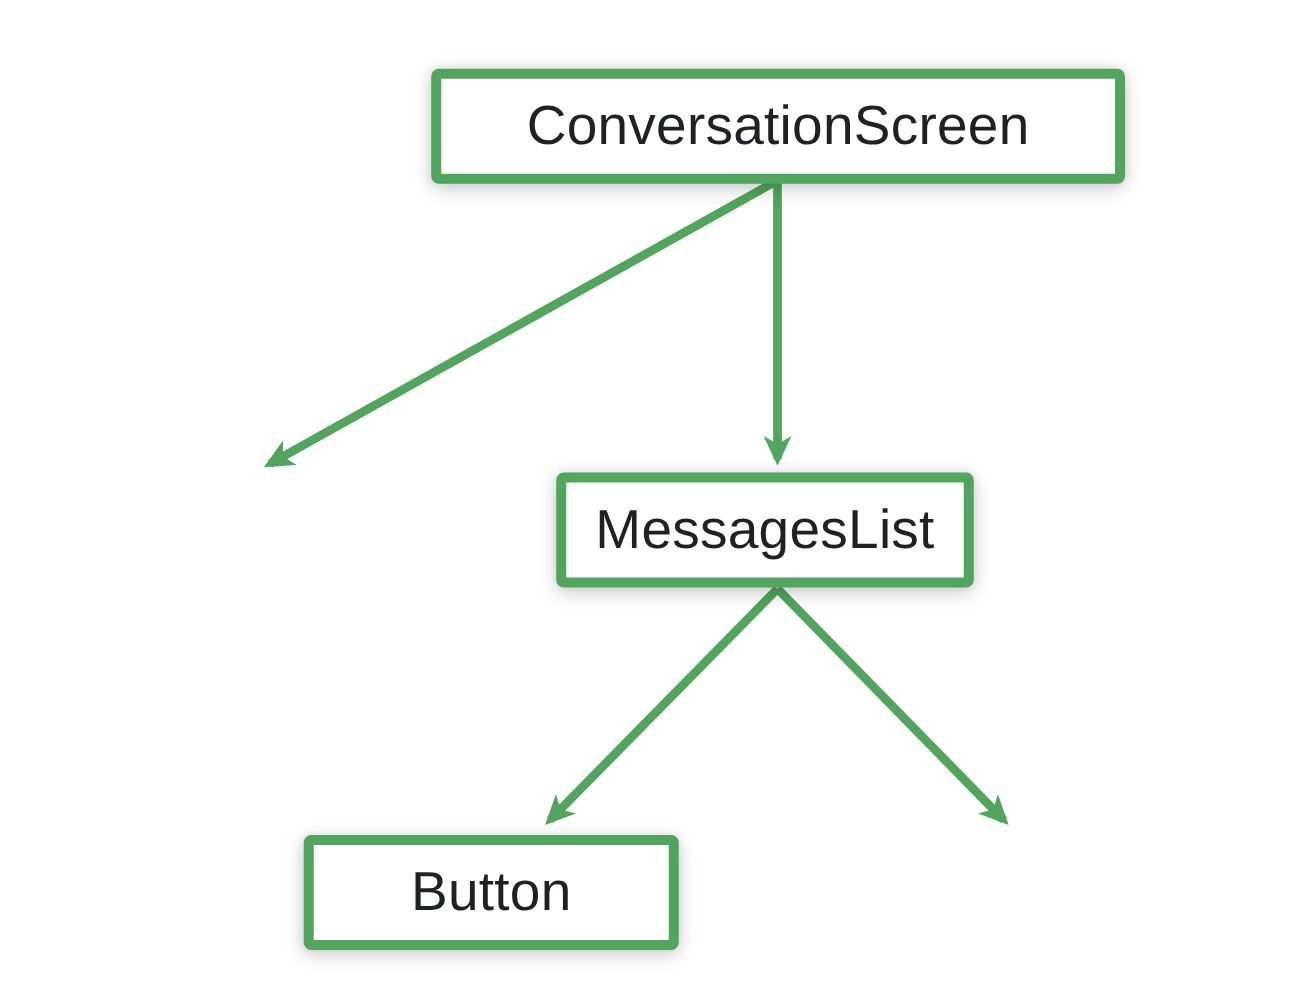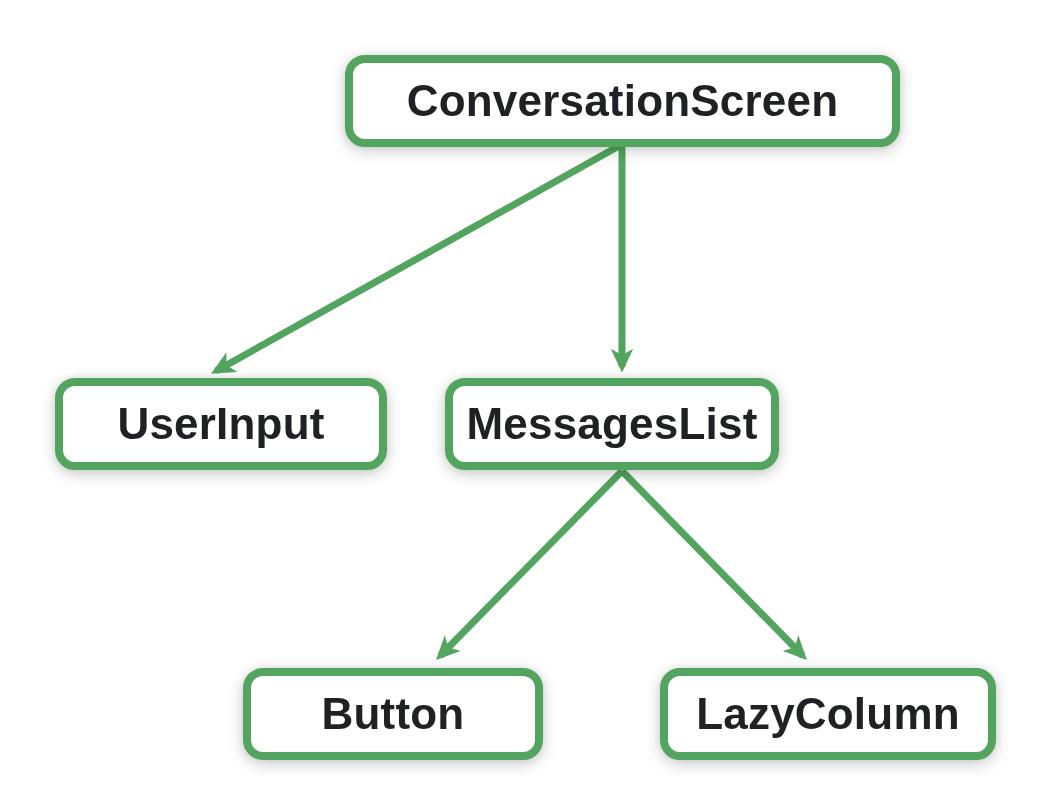--- a/index.html
+++ b/index.html
@@ -28,25 +28,25 @@
     stroke-width: 7;
     fill: none;
   }
   .node {
     position: absolute;
     display: flex;
     align-items: center;
     justify-content: center;
     background: #ffffff;
     border: 8px solid var(--accent);
-    border-radius: 20px;
+    border-radius: 6px;
     box-shadow: 0 4px 16px rgba(0,0,0,0.20), 0 0 6px rgba(0,0,0,0.08);
     color: var(--text);
     font-size: 44px;
-    font-weight: 700;
+    font-weight: 400;
     letter-spacing: 0.2px;
     white-space: nowrap;
   }
   .node-conversation { left: 345px; top: 55px;  width: 555px; height: 92px; }
   .node-userinput    { left: 55px;  top: 378px; width: 332px; height: 92px; }
   .node-messageslist { left: 445px; top: 378px; width: 334px; height: 92px; }
   .node-button       { left: 243px; top: 668px; width: 300px; height: 92px; }
   .node-lazycolumn   { left: 660px; top: 668px; width: 336px; height: 92px; }
 </style>
 </head>
@@ -63,29 +63,23 @@
     <line class="edge" x1="619" y1="146" x2="216" y2="371" marker-end="url(#arrowhead)"></line>
     <line class="edge" x1="622" y1="146" x2="622" y2="367" marker-end="url(#arrowhead)"></line>
     <line class="edge" x1="622" y1="471" x2="440" y2="656" marker-end="url(#arrowhead)"></line>
     <line class="edge" x1="622" y1="471" x2="803" y2="656" marker-end="url(#arrowhead)"></line>
   </svg>
 
   <div class="node node-conversation">
     <span>ConversationScreen</span>
   </div>
 
-  <div class="node node-userinput">
-    <span>UserInput</span>
-  </div>
 
   <div class="node node-messageslist">
     <span>MessagesList</span>
   </div>
 
   <div class="node node-button">
     <span>Button</span>
   </div>
 
-  <div class="node node-lazycolumn">
-    <span>LazyColumn</span>
-  </div>
 
 </div>
 
 </body></html>

